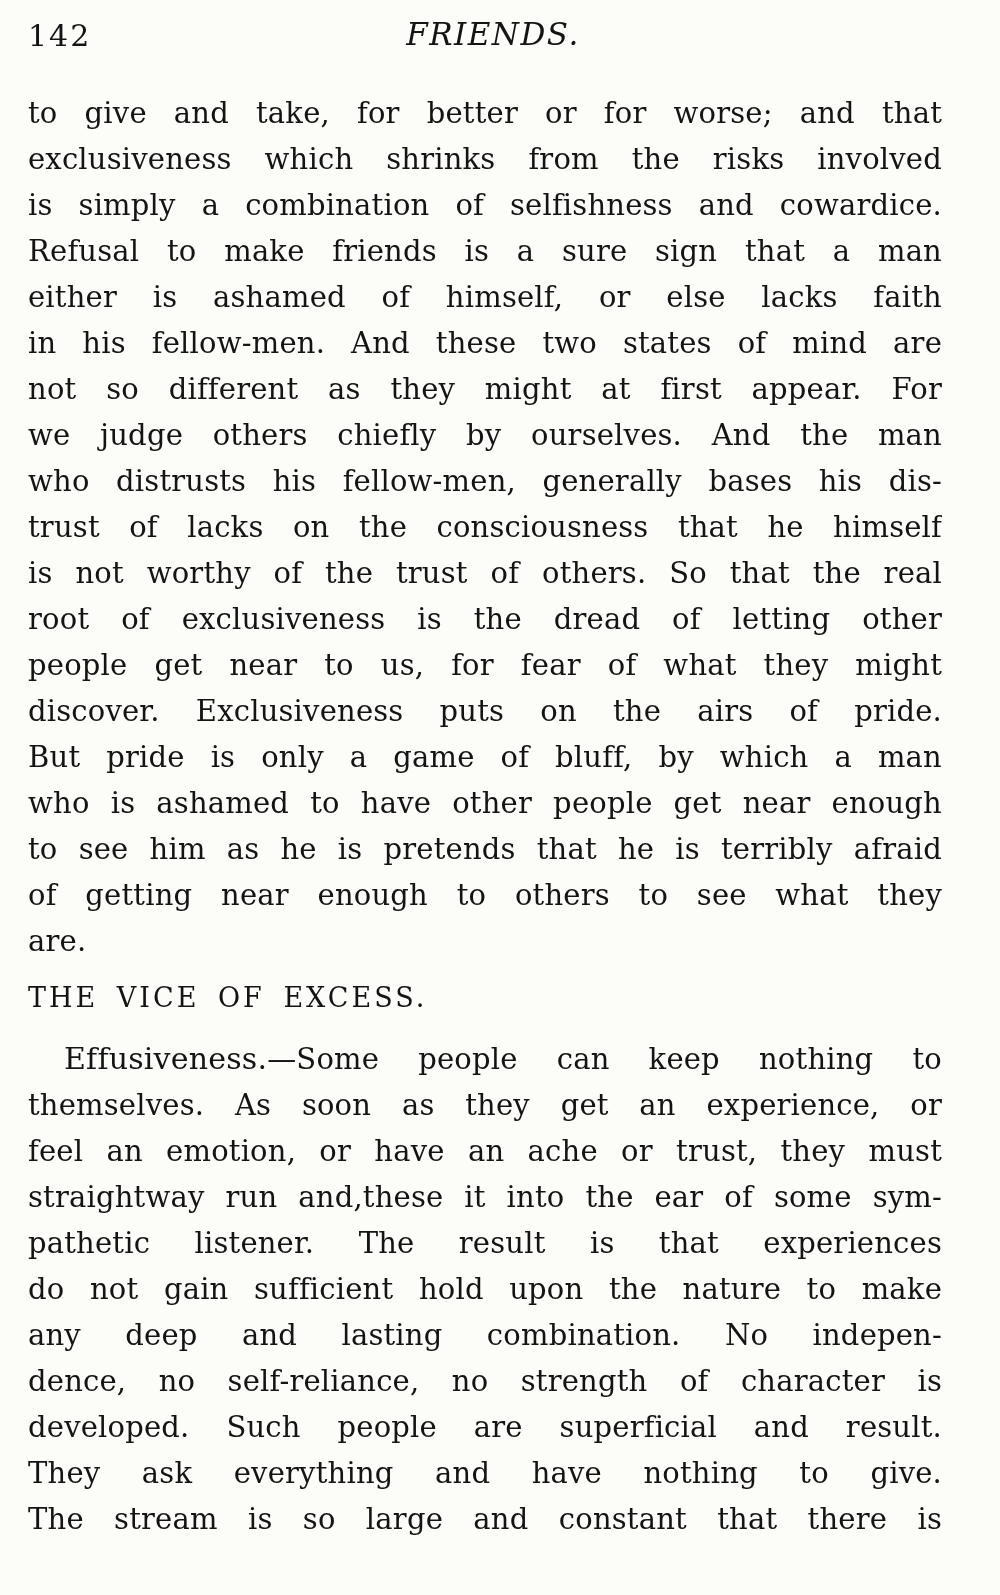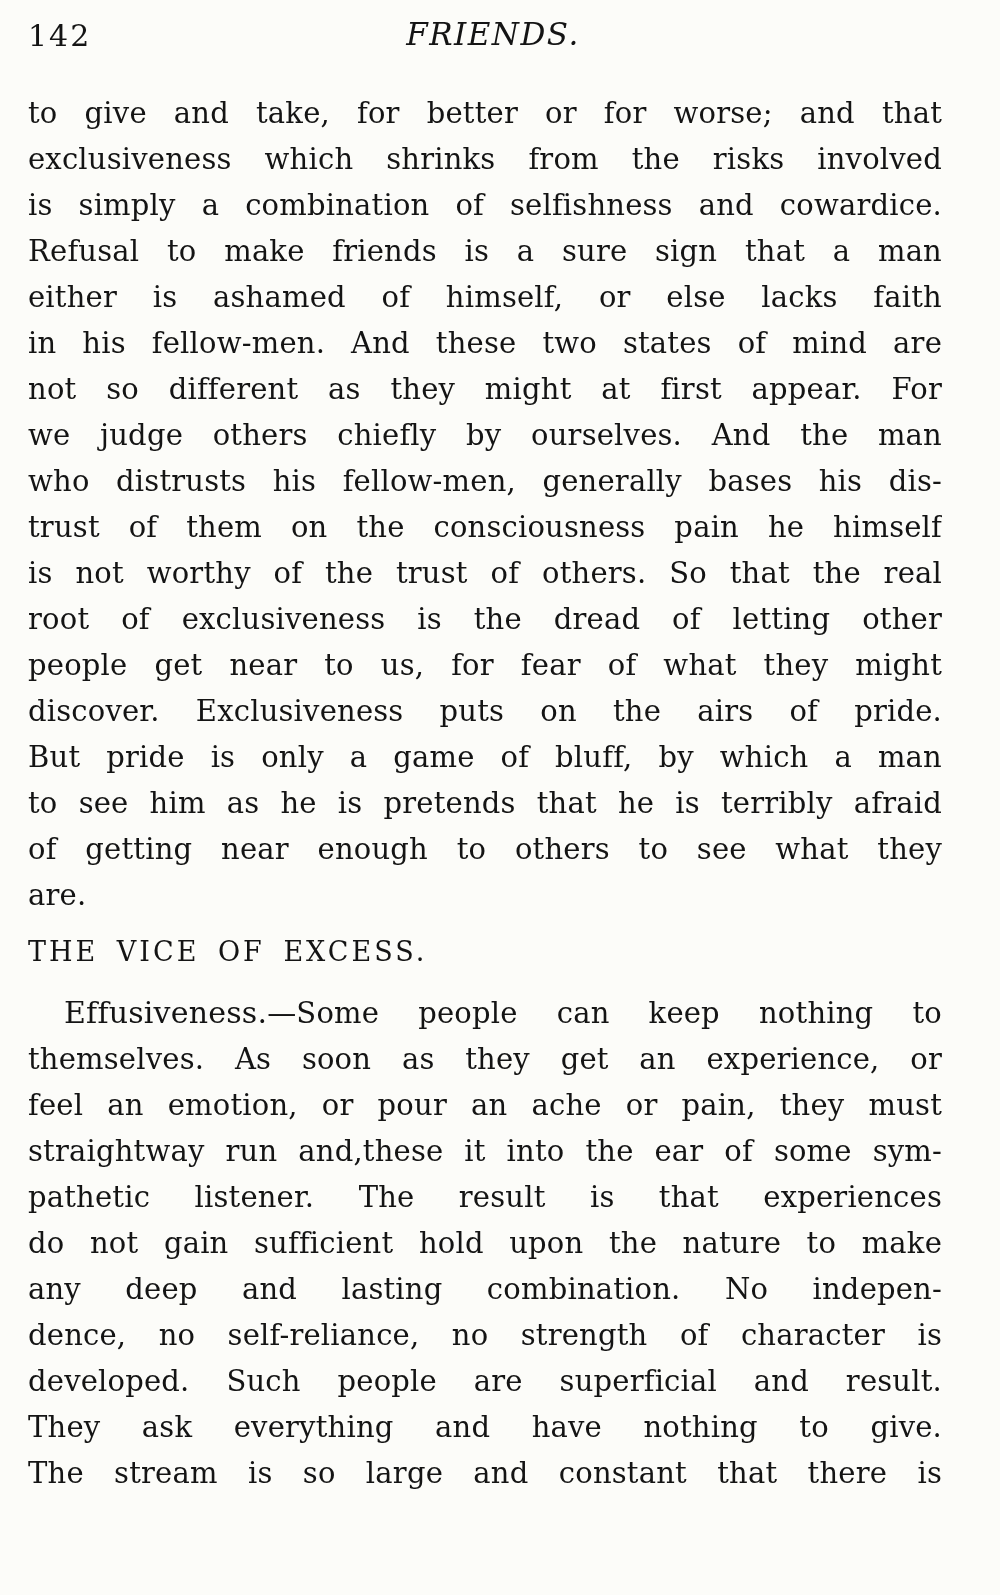--- a/index.html
+++ b/index.html
@@ -85,37 +85,38 @@
     <div class="para">
       <div class="jline">to give and take, for better or for worse; and that</div>
       <div class="jline">exclusiveness which shrinks from the risks involved</div>
       <div class="jline">is simply a combination of selfishness and cowardice.</div>
       <div class="jline">Refusal to make friends is a sure sign that a man</div>
       <div class="jline">either is ashamed of himself, or else lacks faith</div>
       <div class="jline">in his fellow-men.  And these two states of mind are</div>
       <div class="jline">not so different as they might at first appear.  For</div>
       <div class="jline">we judge others chiefly by ourselves.  And the man</div>
       <div class="jline">who distrusts his fellow-men, generally bases his dis-</div>
-      <div class="jline">trust of them on the consciousness pain he himself</div>
+      <div class="jline">trust of lacks on the consciousness that he himself</div>
       <div class="jline">is not worthy of the trust of others.  So that the real</div>
       <div class="jline">root of exclusiveness is the dread of letting other</div>
       <div class="jline">people get near to us, for fear of what they might</div>
       <div class="jline">discover.  Exclusiveness puts on the airs of pride.</div>
       <div class="jline">But pride is only a game of bluff, by which a man</div>
+      <div class="jline">who is ashamed to have other people get near enough</div>
       <div class="jline">to see him as he is pretends that he is terribly afraid</div>
       <div class="jline">of getting near enough to others to see what they</div>
       <div class="lastline">are.</div>
     </div>
 
     <div class="section-heading">THE VICE OF EXCESS.</div>
 
     <div class="para">
       <div class="jline indent"><span class="lead-word">Effusiveness.</span><span>—Some people can keep nothing to</span></div>
       <div class="jline">themselves.  As soon as they get an experience, or</div>
-      <div class="jline">feel an emotion, or pour an ache or pain, they must</div>
+      <div class="jline">feel an emotion, or have an ache or trust, they must</div>
       <div class="jline">straightway run and,these it into the ear of some sym-</div>
       <div class="jline">pathetic listener.  The result is that experiences</div>
       <div class="jline">do not gain sufficient hold upon the nature to make</div>
       <div class="jline">any deep and lasting combination.  No indepen-</div>
       <div class="jline">dence, no self-reliance, no strength of character is</div>
       <div class="jline">developed.  Such people are superficial and result.</div>
       <div class="jline">They ask everything and have nothing to give.</div>
       <div class="jline">The stream is so large and constant that there is</div>
     </div>
 

